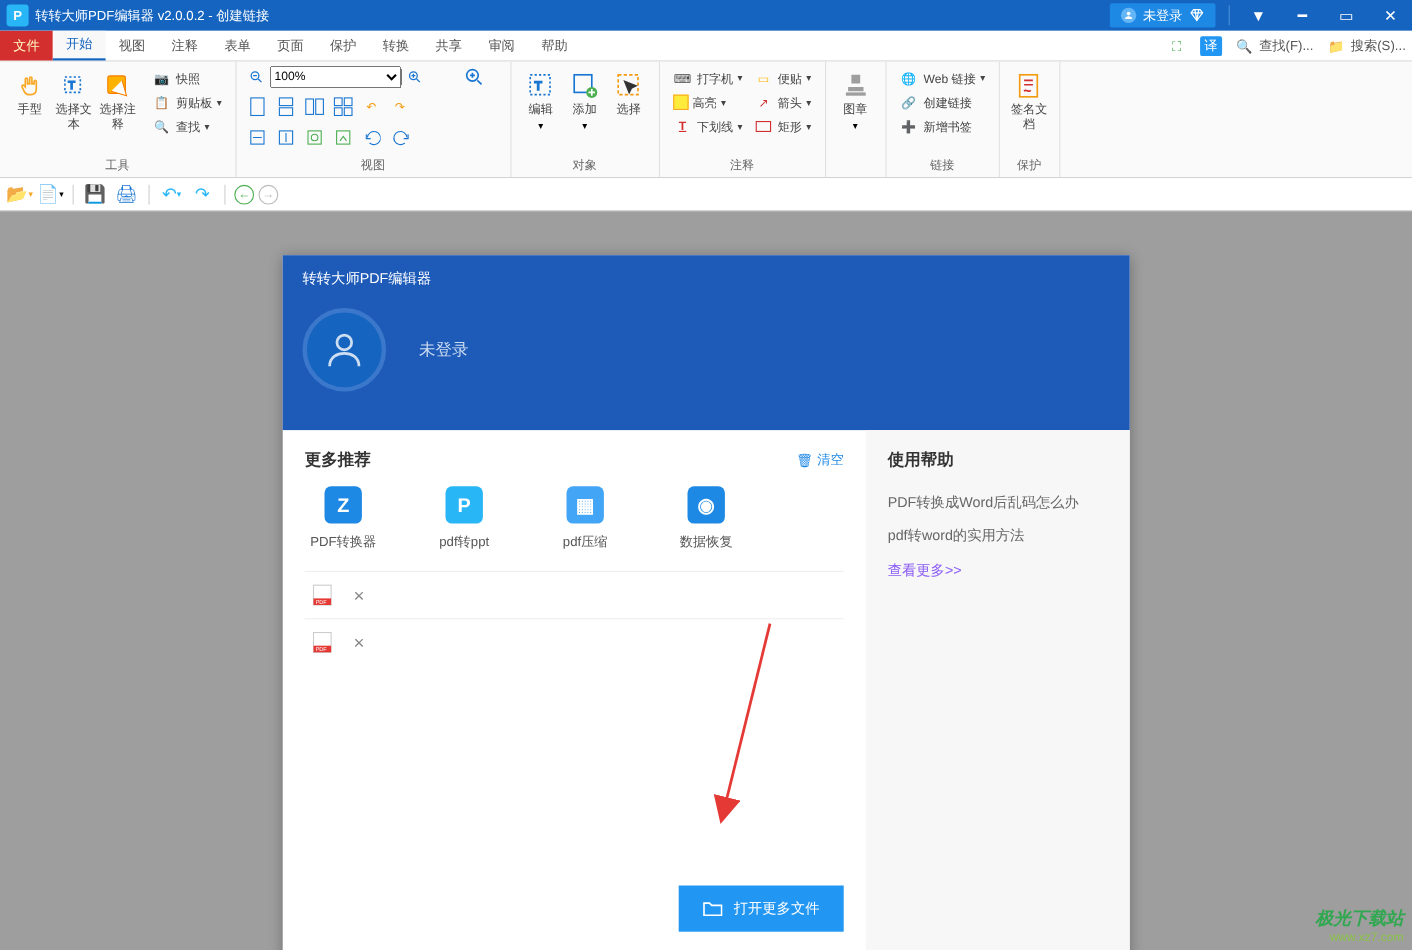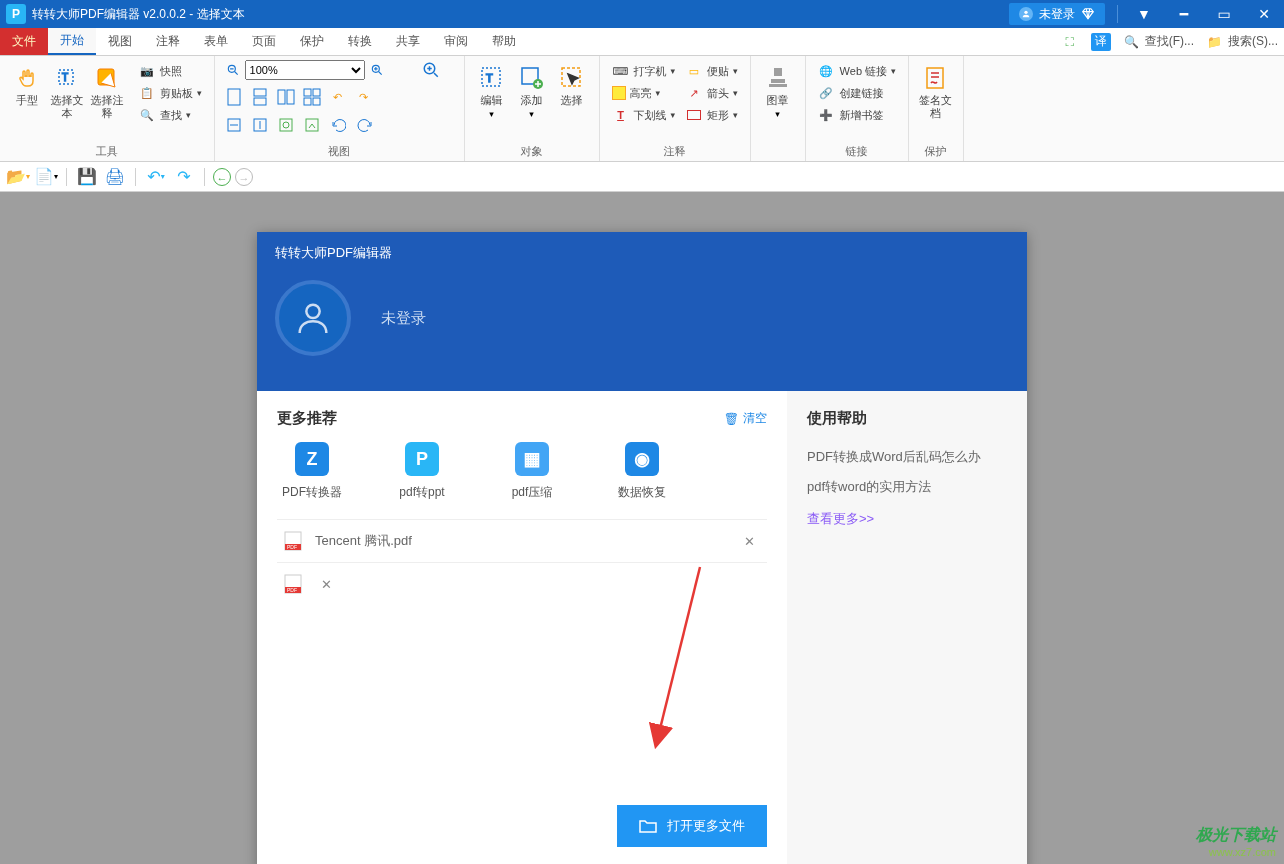--- a/index.html
+++ b/index.html
@@ -78,21 +78,21 @@
 .watermark .l1 { color:#2fa84f; font-size:16px; font-weight:bold; font-style:italic; }
 .watermark .l2 { color:#8bc34a; font-size:11px; }
 
 svg { display:block; }
 </style>
 </head>
 <body>
 
 <div class="titlebar">
   <div class="logo">P</div>
-  <div class="title">转转大师PDF编辑器 v2.0.0.2 - 选择文本</div>
+  <div class="title">转转大师PDF编辑器 v2.0.0.2 - 创建链接</div>
   <div class="spacer"></div>
   <div class="user-box">
     <span class="avatar-s">
       <svg width="10" height="10" viewBox="0 0 24 24" fill="#fff">
           <circle cx="12" cy="8" r="4"></circle>
           <path d="M4 20c0-4 4-6 8-6s8 2 8 6"></path>
         </svg>
     </span>
     <span>未登录</span>
     <span class="diamond">
@@ -472,21 +472,20 @@
         </div>
 
         <div class="file-row">
           <span class="ficon">
               <svg width="18" height="20">
                 <rect x="1" y="1" width="16" height="18" fill="#fff" stroke="#ccc"></rect>
                 <rect x="1" y="13" width="16" height="6" fill="#e53935"></rect>
                 <text x="3" y="18" font-size="5" fill="#fff">PDF</text>
               </svg>
             </span>
-          <span class="fname">Tencent 腾讯.pdf</span>
           <span class="fclose">✕</span>
         </div>
         <div class="file-row">
           <span class="ficon">
               <svg width="18" height="20">
                 <rect x="1" y="1" width="16" height="18" fill="#fff" stroke="#ccc"></rect>
                 <rect x="1" y="13" width="16" height="6" fill="#e53935"></rect>
                 <text x="3" y="18" font-size="5" fill="#fff">PDF</text>
               </svg>
             </span>

